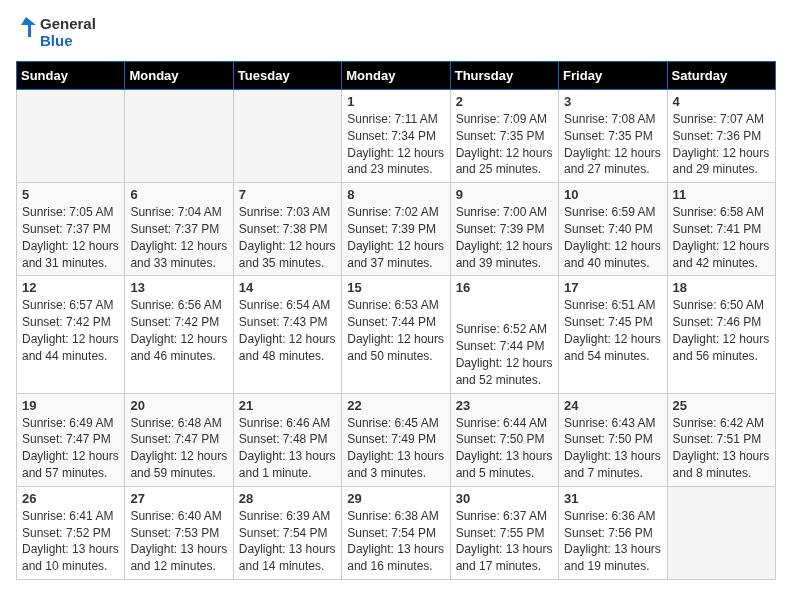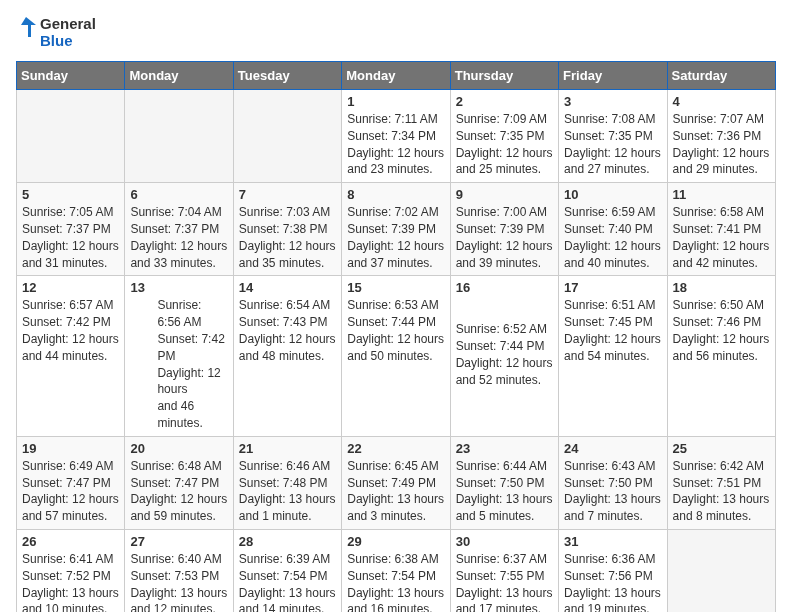--- a/index.html
+++ b/index.html
@@ -32,21 +32,21 @@
     .location-subtitle {
       font-size: 15px;
       color: #444;
     }
     .calendar {
       width: 100%;
       border-collapse: collapse;
       border: 1px solid #ccc;
     }
     .calendar th {
-      background: #737373;
+      background: #000000;
       color: #fff;
       font-size: 13px;
       font-weight: bold;
       padding: 6px 4px;
       text-align: left;
       border: 1px solid #1565c0;
     }
     .calendar td {
       border: 1px solid #ccc;
       vertical-align: top;
@@ -196,21 +196,21 @@
       <tr>
         <td>
           <span class="day-number">12</span>
           <div class="day-info" style="white-space: pre-line;">Sunrise: 6:57 AM
 Sunset: 7:42 PM
 Daylight: 12 hours
 and 44 minutes.</div>
         </td>
         <td>
           <span class="day-number">13</span>
-          <div class="day-info" style="white-space: pre-line; margin-left: 27px;">Sunrise: 6:56 AM
+          <div class="day-info" style="white-space: pre-line;">Sunrise: 6:56 AM
 Sunset: 7:42 PM
 Daylight: 12 hours
 and 46 minutes.</div>
         </td>
         <td>
           <span class="day-number">14</span>
           <div class="day-info" style="white-space: pre-line;">Sunrise: 6:54 AM
 Sunset: 7:43 PM
 Daylight: 12 hours
 and 48 minutes.</div>

